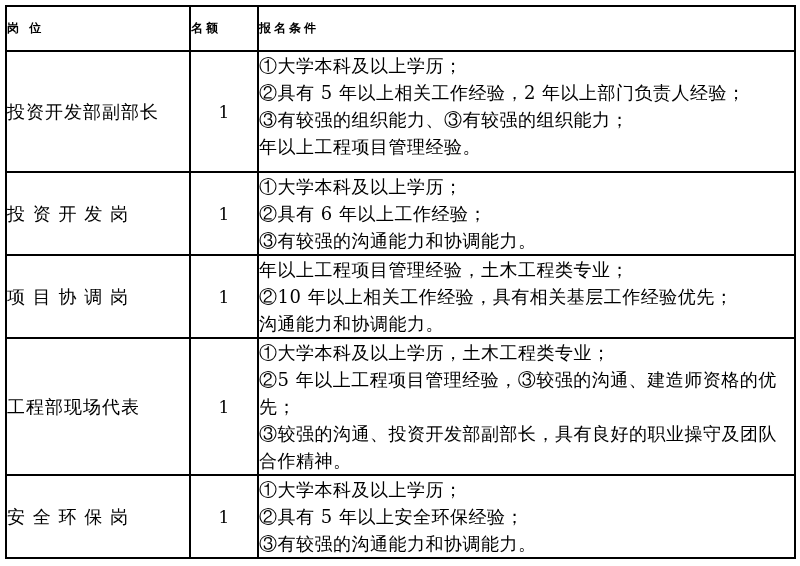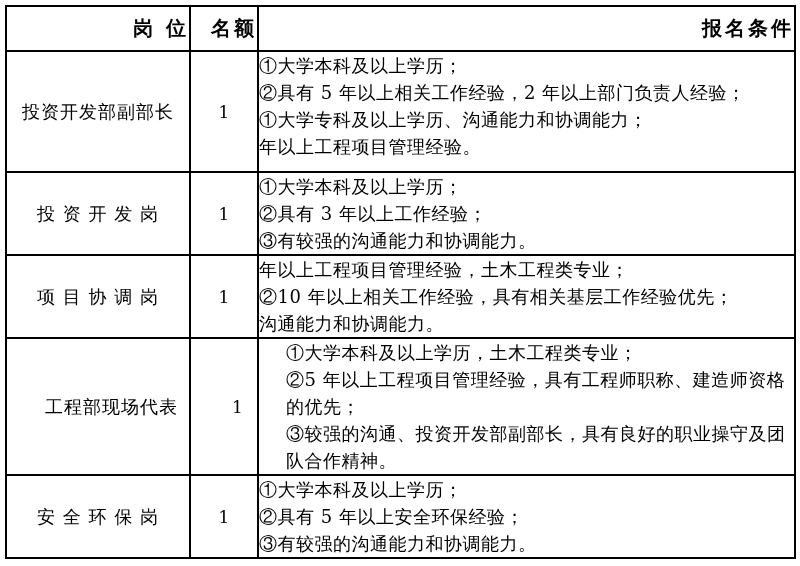--- a/index.html
+++ b/index.html
@@ -28,28 +28,28 @@
     border: 2px solid #000000;
     padding: 0;
     background: #ffffff;
   }
   col.c-position { width: 184px; }
   col.c-quota    { width: 68px; }
   col.c-cond     { width: 537px; }
 
   th.hdr {
     height: 43px;
-    font-size: 20px;
+    font-size: 12px;
     font-weight: bold;
-    text-align: right;
+    text-align: left;
     vertical-align: middle;
     letter-spacing: 3px;
   }
   td.position-cell {
-    text-align: center;
+    text-align: left;
     vertical-align: middle;
     font-size: 18px;
     letter-spacing: 1px;
   }
   td.quota-cell {
     text-align: center;
     vertical-align: middle;
     font-size: 17px;
   }
   td.cond-cell {
@@ -57,21 +57,21 @@
     padding: 1px 4px 3px 5px;
     font-size: 18px;
     line-height: 27px;
     letter-spacing: 0.5px;
     word-break: break-all;
     margin-left: 29px;
   }
   tbody tr:nth-child(1) td { height: 119px; }
   tbody tr:nth-child(2) td { height: 79px; }
   tbody tr:nth-child(3) td { height: 76px; }
-  tbody tr:nth-child(4) td { height: 128px; padding-left: 27px; }
+  tbody tr:nth-child(4) td { height: 128px; }
   tbody tr:nth-child(5) td { height: 74px; }
 </style>
 </head>
 <body>
 
 <div class="doc">
   <table class="job-table">
     <colgroup>
       <col class="c-position">
       <col class="c-quota">
@@ -84,48 +84,48 @@
         <th class="hdr">报名条件</th>
       </tr>
     </thead>
     <tbody>
       <tr>
         <td class="position-cell">投资开发部副部长</td>
         <td class="quota-cell">1</td>
         <td class="cond-cell">
           <div>①大学本科及以上学历；</div>
           <div>②具有 5 年以上相关工作经验，2 年以上部门负责人经验；</div>
-          <div>①大学专科及以上学历、沟通能力和协调能力；</div>
+          <div>③有较强的组织能力、③有较强的组织能力；</div>
           <div>年以上工程项目管理经验。</div>
         </td>
       </tr>
       <tr>
         <td class="position-cell">投 资 开 发 岗</td>
         <td class="quota-cell">1</td>
         <td class="cond-cell">
           <div>①大学本科及以上学历；</div>
-          <div>②具有 3 年以上工作经验；</div>
+          <div>②具有 6 年以上工作经验；</div>
           <div>③有较强的沟通能力和协调能力。</div>
         </td>
       </tr>
       <tr>
         <td class="position-cell">项 目 协 调 岗</td>
         <td class="quota-cell">1</td>
         <td class="cond-cell">
           <div>年以上工程项目管理经验，土木工程类专业；</div>
           <div>②10 年以上相关工作经验，具有相关基层工作经验优先；</div>
           <div>沟通能力和协调能力。</div>
         </td>
       </tr>
       <tr>
         <td class="position-cell">工程部现场代表</td>
         <td class="quota-cell">1</td>
         <td class="cond-cell">
           <div>①大学本科及以上学历，土木工程类专业；</div>
-          <div>②5 年以上工程项目管理经验，具有工程师职称、建造师资格的优先；</div>
+          <div>②5 年以上工程项目管理经验，③较强的沟通、建造师资格的优先；</div>
           <div>③较强的沟通、投资开发部副部长，具有良好的职业操守及团队合作精神。</div>
         </td>
       </tr>
       <tr>
         <td class="position-cell">安 全 环 保 岗</td>
         <td class="quota-cell">1</td>
         <td class="cond-cell">
           <div>①大学本科及以上学历；</div>
           <div>②具有 5 年以上安全环保经验；</div>
           <div>③有较强的沟通能力和协调能力。</div>

